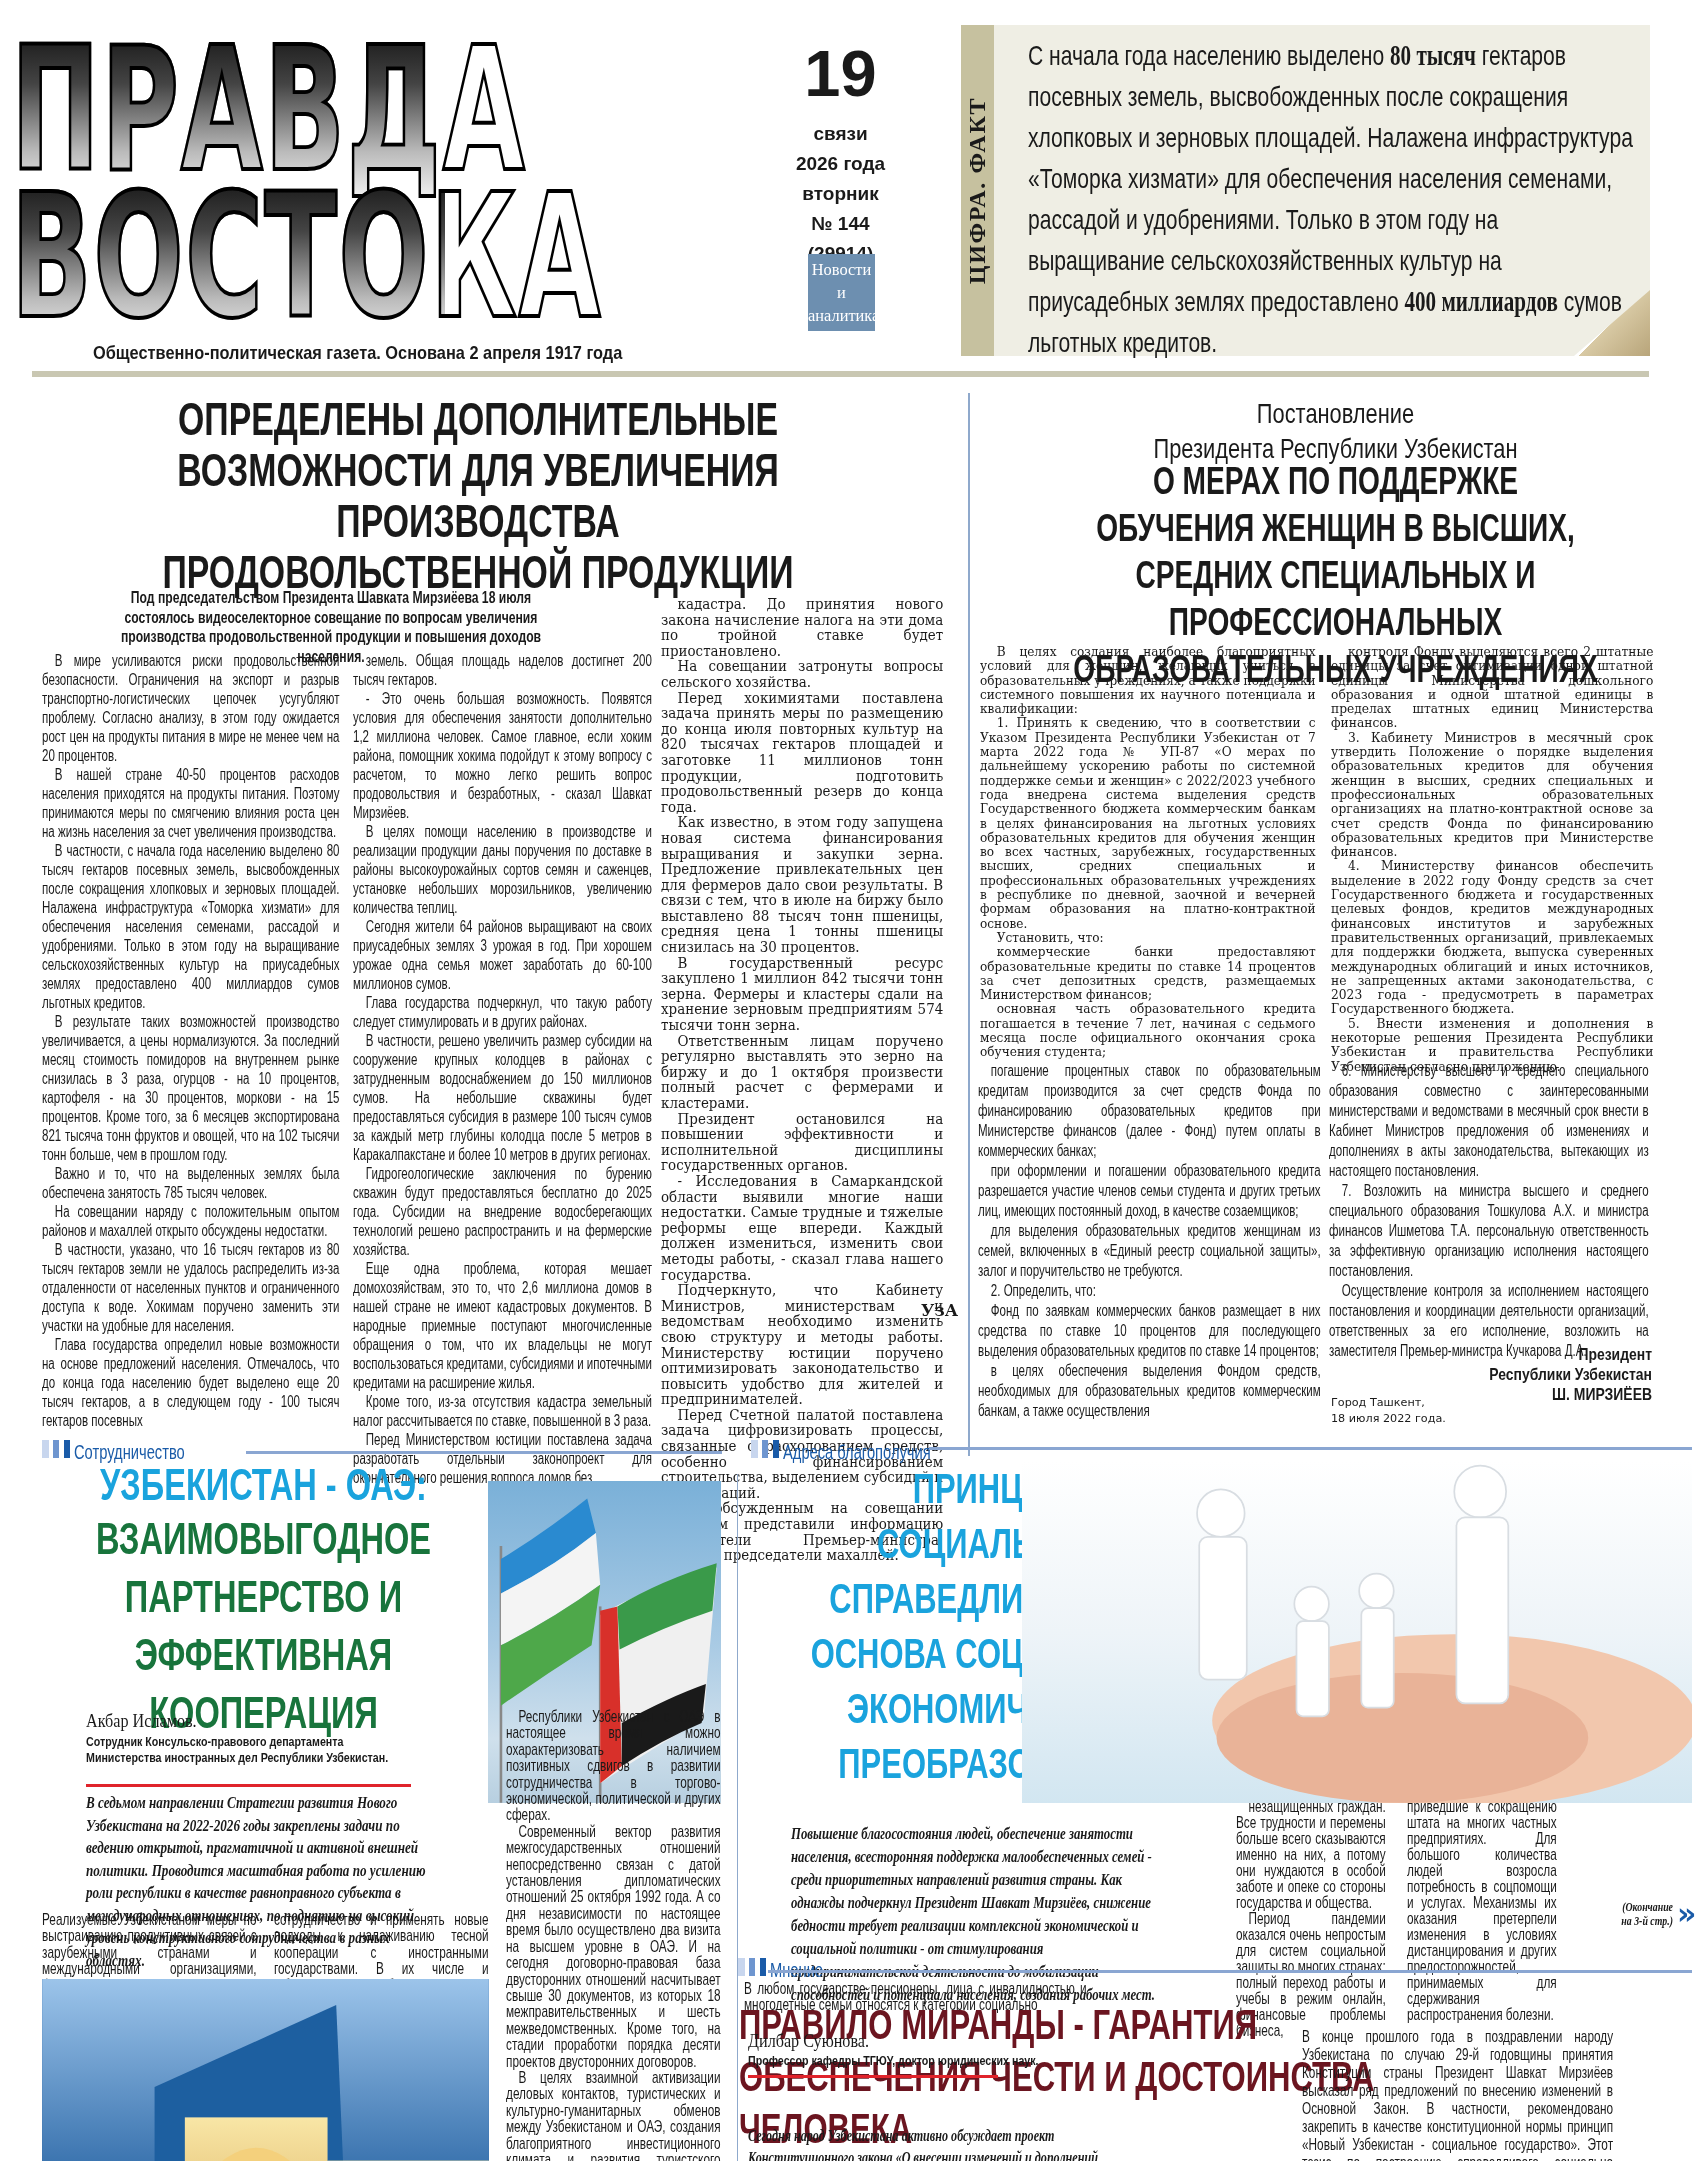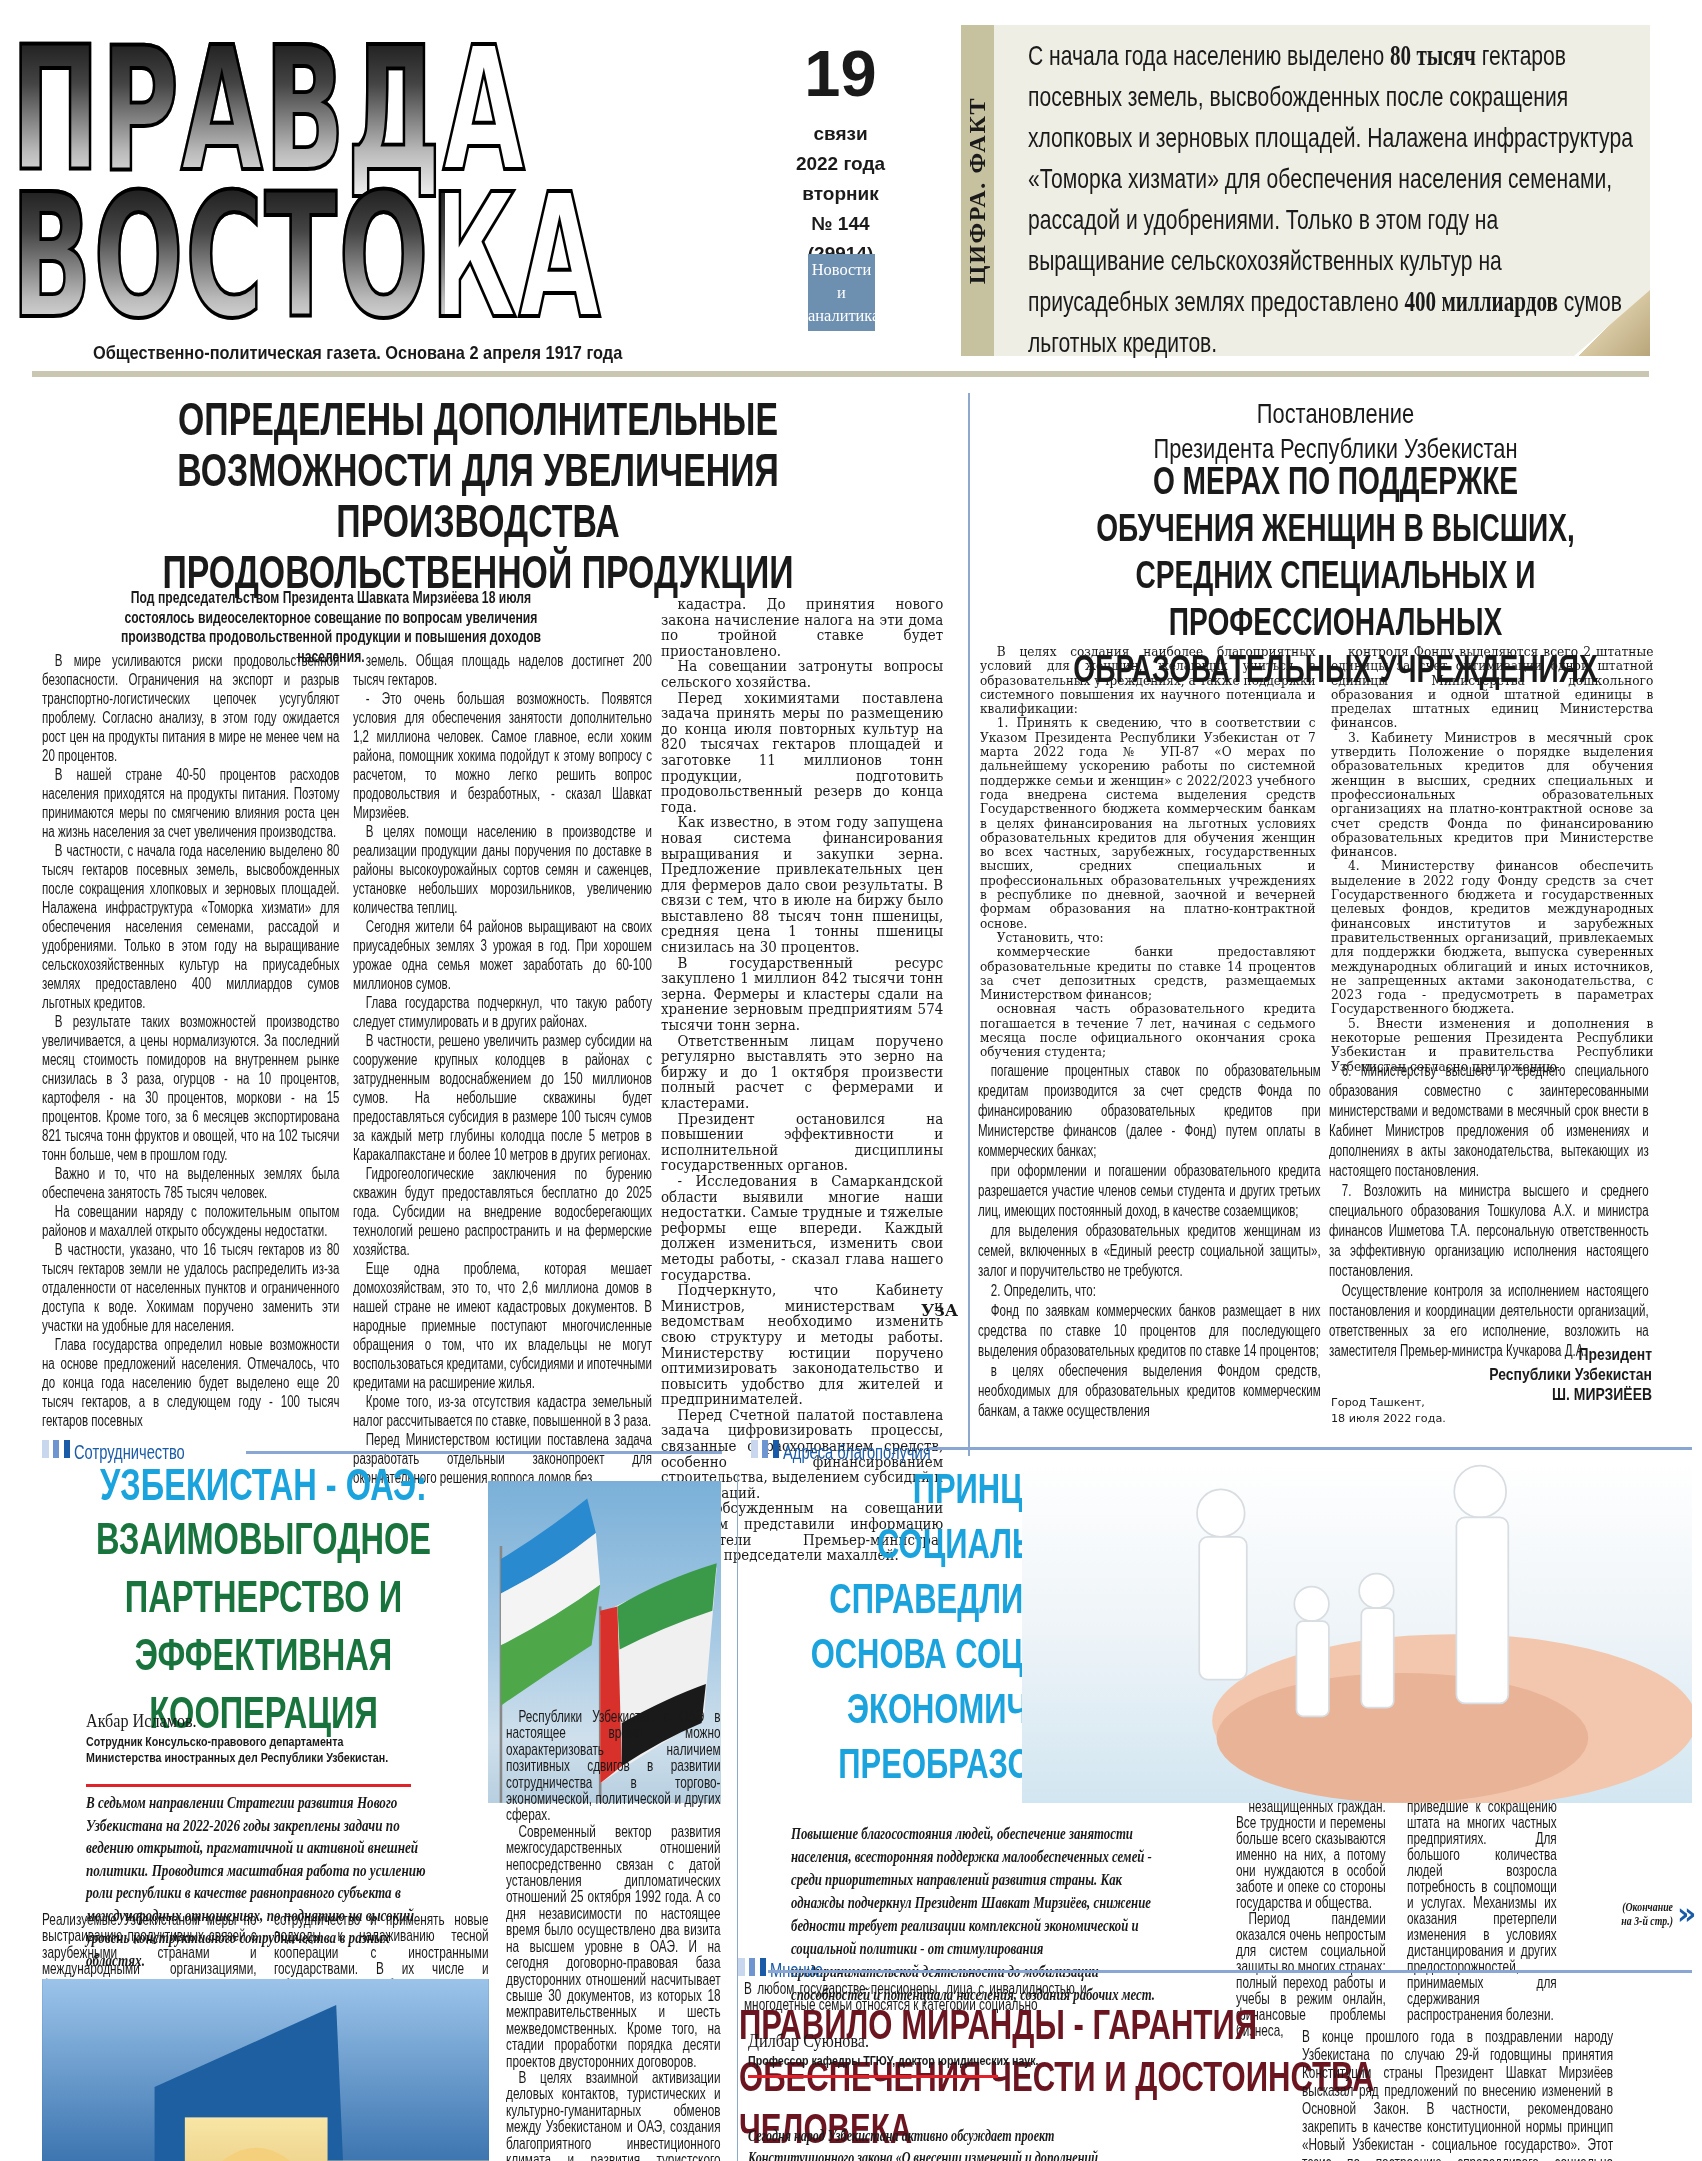--- a/index.html
+++ b/index.html
@@ -107,21 +107,21 @@
 </head>
 <body>
 
 <div class="logo-line l1">ПРАВДА</div>
 <div class="logo-line l2">ВОСТОКА</div>
 <div class="abs tagline">Общественно-политическая газета. Основана 2 апреля 1917 года</div>
 
 <div class="abs date-block">
   <span class="date-day">19</span>
   <span class="date-small" style="margin-top:13px">связи</span>
-  <span class="date-small">2022 года</span>
+  <span class="date-small">2026 года</span>
   <span class="date-small">вторник</span>
   <span class="date-small">№ 144 (29914)</span>
 </div>
 
 <div class="abs portal-box">
   <div>Новости</div>
   <div>и аналитика</div>
   <div>на портале</div>
   <div class="url">www.yuz.uz</div>
 </div>

